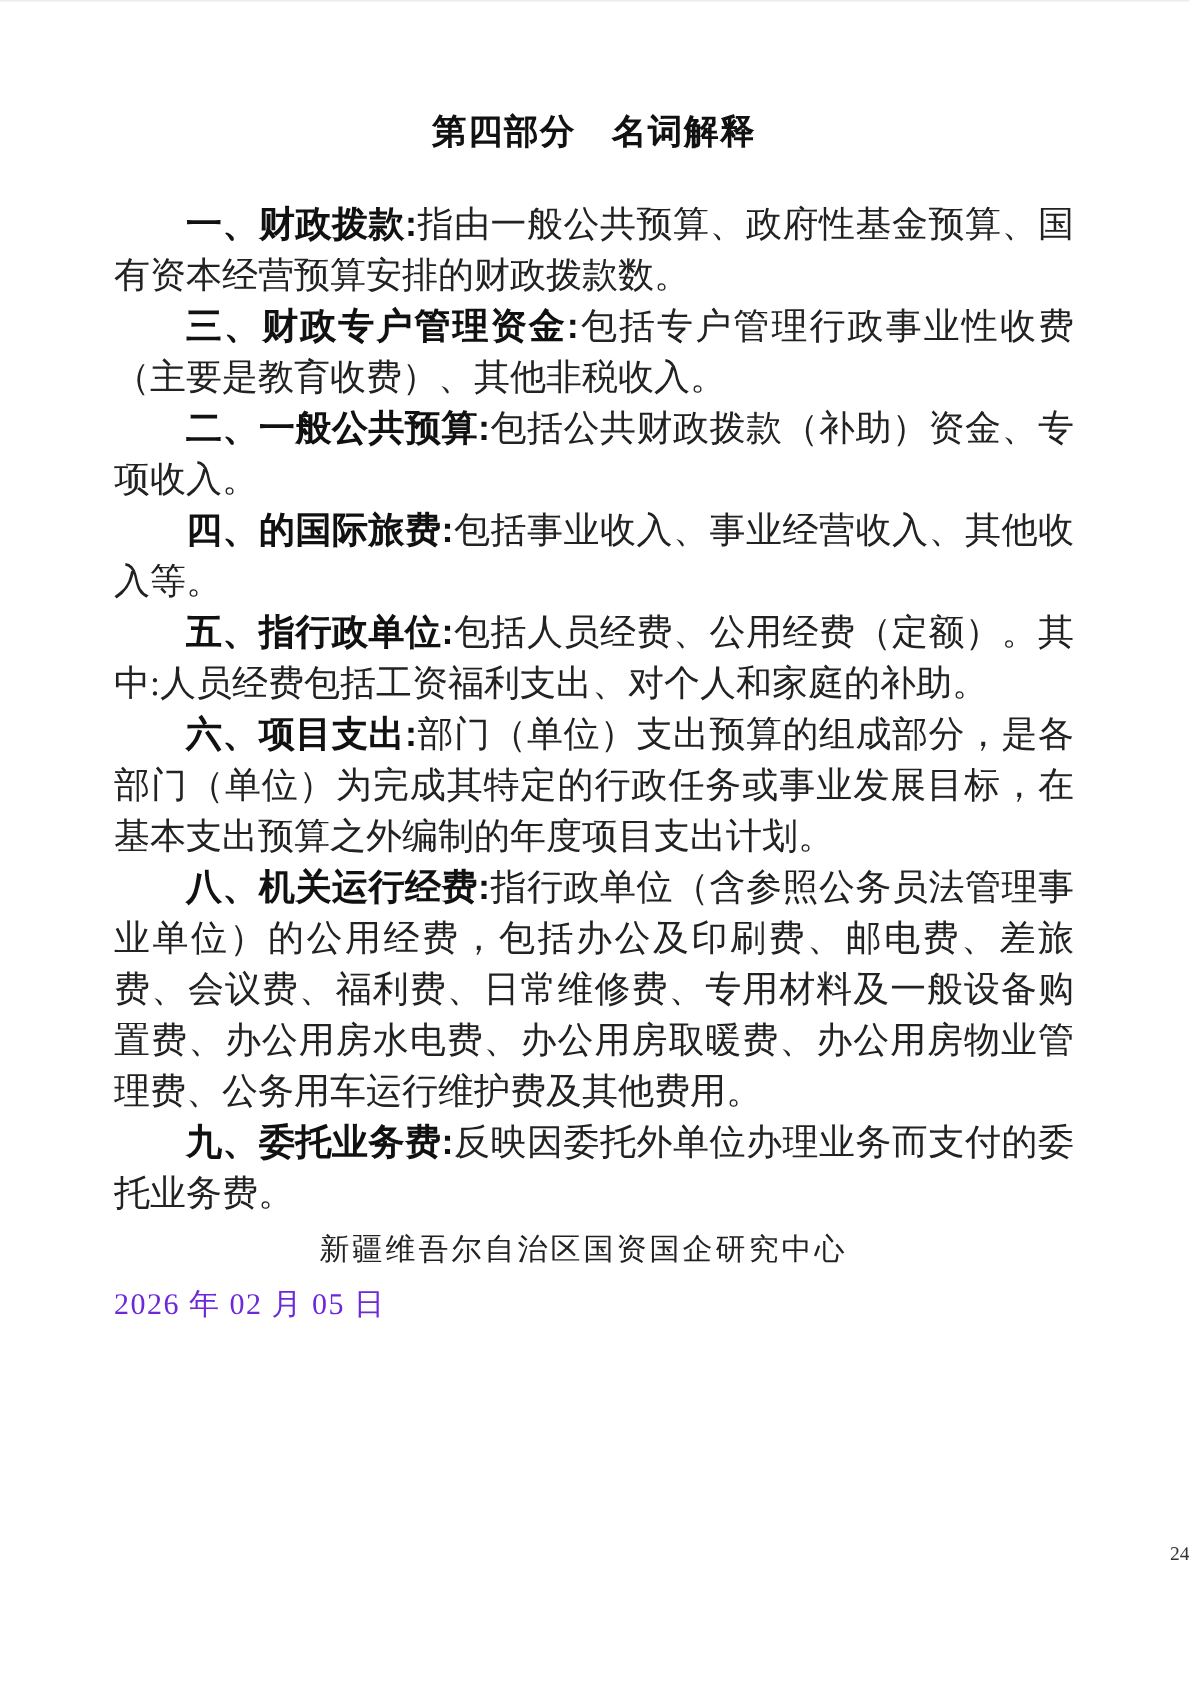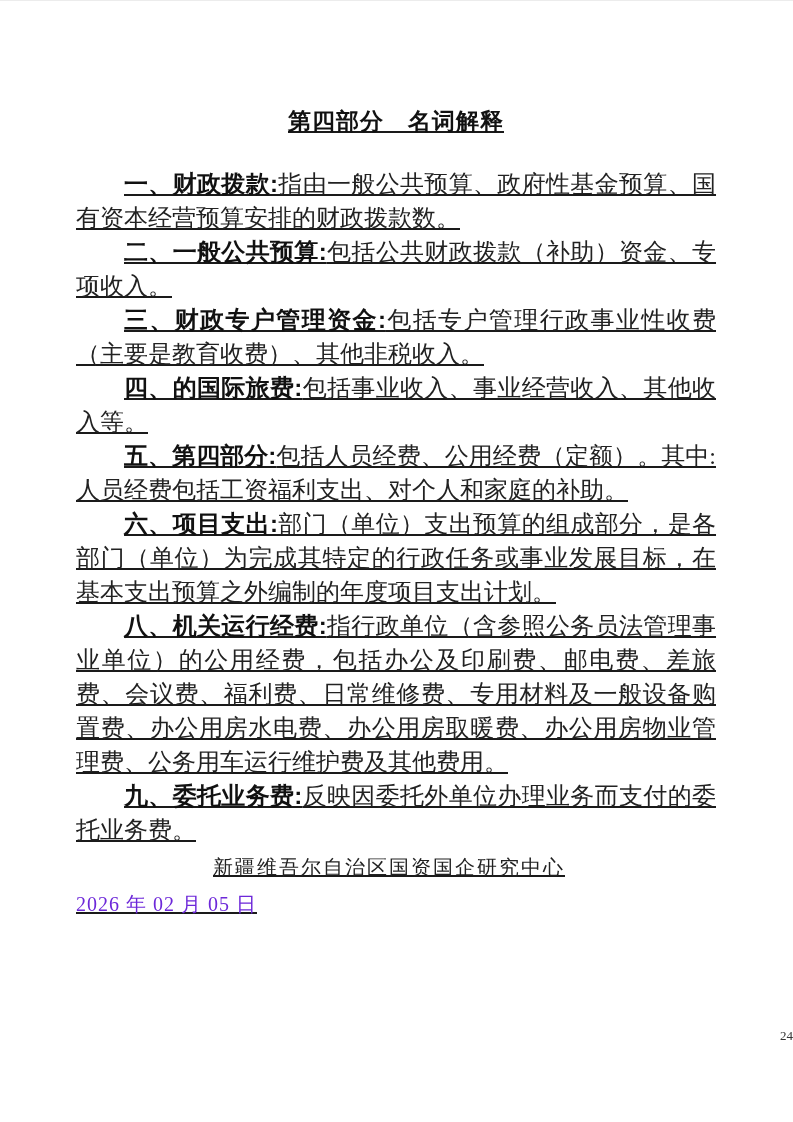--- a/index.html
+++ b/index.html
@@ -9,24 +9,23 @@
   }
   .page {
     position: relative;
     width: 793px;
     height: 1122px;
     margin: 0 auto;
     background: #ffffff;
     color: #1a1a1a;
     font-family: "Liberation Serif", serif;
     box-sizing: border-box;
-    padding: 104px 77px 0 76px;
+    padding: 70px 77px 0 76px;
     overflow: hidden;
     border-top: 1px solid #ececec;
-    text-decoration: underline;
   }
   .doc-title {
     margin: 0 0 30px 0;
     text-align: center;
     font-size: 23px;
     line-height: 32px;
     font-weight: bold;
     letter-spacing: 1px;
     font-family: "Liberation Sans", sans-serif;
     color: #111;
@@ -76,24 +75,24 @@
 </style>
 </head>
 <body>
 
 <div class="page">
 
   <h1 class="doc-title">第四部分　名词解释</h1>
 
   <div class="definitions">
     <p class="para"><span class="term">一、财政拨款:</span><span class="def">指由一般公共预算、政府性基金预算、国有资本经营预算安排的财政拨款数。</span></p>
+    <p class="para"><span class="term">三、财政专户管理资金:</span><span class="def">包括专户管理行政事业性收费（主要是教育收费）、其他非税收入。</span></p>
     <p class="para"><span class="term">二、一般公共预算:</span><span class="def">包括公共财政拨款（补助）资金、专项收入。</span></p>
-    <p class="para"><span class="term">三、财政专户管理资金:</span><span class="def">包括专户管理行政事业性收费（主要是教育收费）、其他非税收入。</span></p>
     <p class="para"><span class="term">四、的国际旅费:</span><span class="def">包括事业收入、事业经营收入、其他收入等。</span></p>
-    <p class="para"><span class="term">五、第四部分:</span><span class="def">包括人员经费、公用经费（定额）。其中:人员经费包括工资福利支出、对个人和家庭的补助。</span></p>
+    <p class="para"><span class="term">五、指行政单位:</span><span class="def">包括人员经费、公用经费（定额）。其中:人员经费包括工资福利支出、对个人和家庭的补助。</span></p>
     <p class="para"><span class="term">六、项目支出:</span><span class="def">部门（单位）支出预算的组成部分，是各部门（单位）为完成其特定的行政任务或事业发展目标，在基本支出预算之外编制的年度项目支出计划。</span></p>
     <p class="para"><span class="term">八、机关运行经费:</span><span class="def">指行政单位（含参照公务员法管理事业单位）的公用经费，包括办公及印刷费、邮电费、差旅费、会议费、福利费、日常维修费、专用材料及一般设备购置费、办公用房水电费、办公用房取暖费、办公用房物业管理费、公务用车运行维护费及其他费用。</span></p>
     <p class="para"><span class="term">九、委托业务费:</span><span class="def">反映因委托外单位办理业务而支付的委托业务费。</span></p>
   </div>
 
   <p class="signature-line">新疆维吾尔自治区国资国企研究中心</p>
   <p class="date-line">2026 年 02 月 05 日</p>
 
   <div class="page-number">24</div>
 </div>

